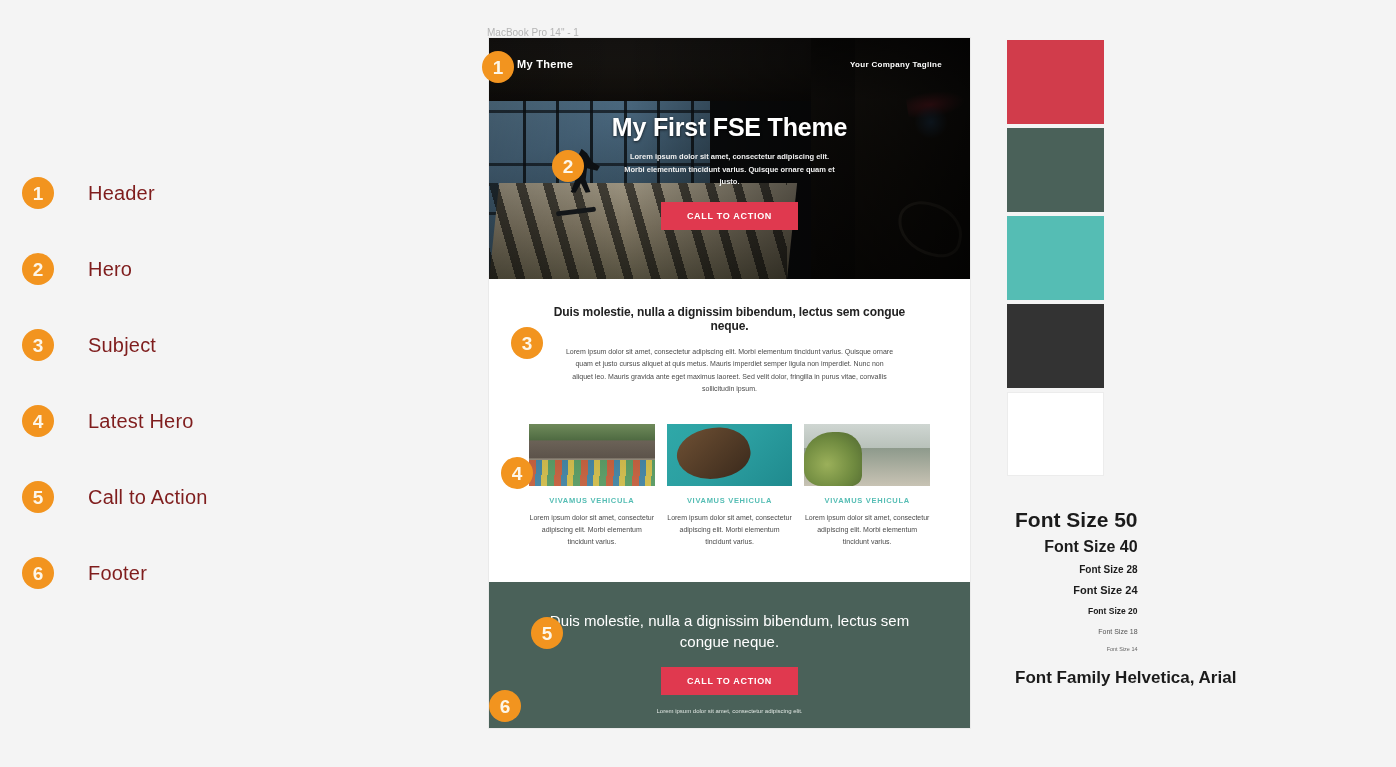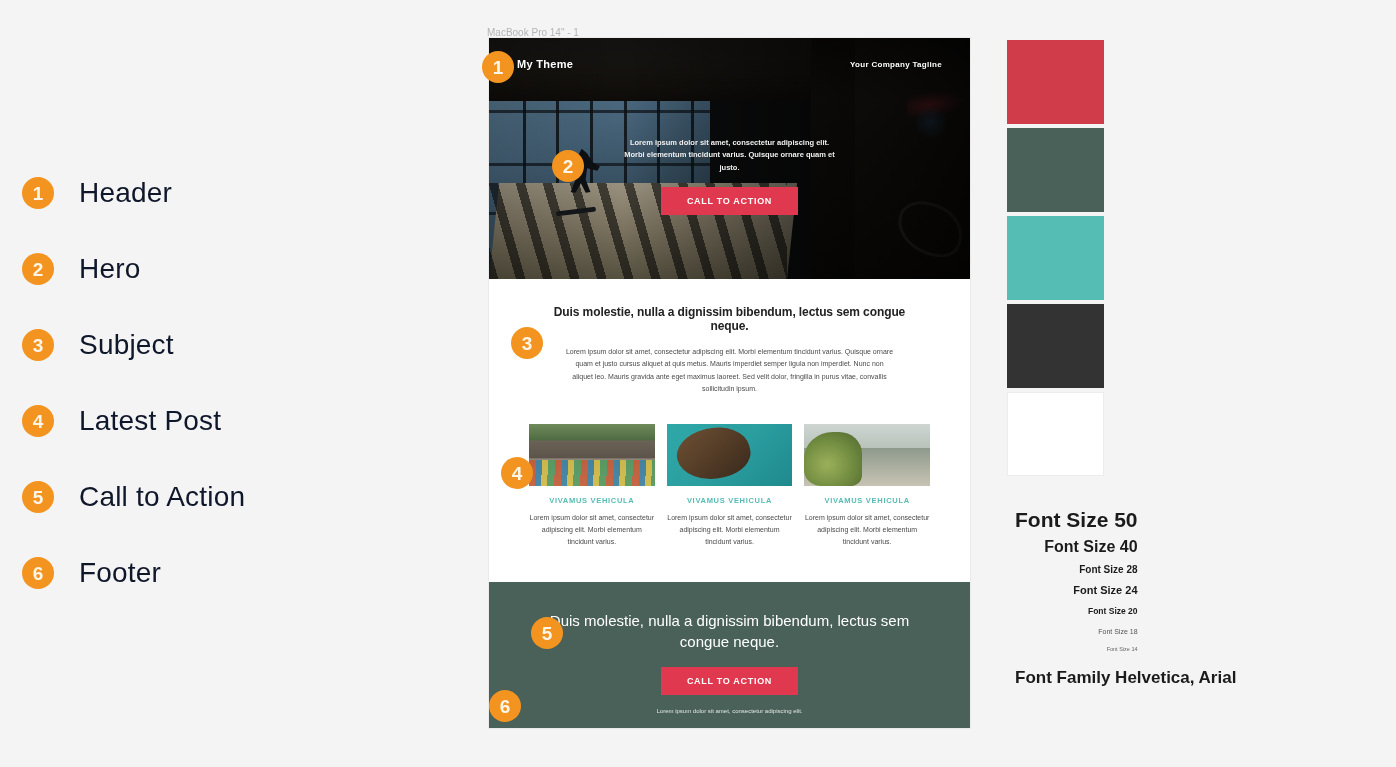--- a/index.html
+++ b/index.html
@@ -30,23 +30,23 @@
     color: #fdf6e8;
     font-weight: bold;
     font-size: 19px;
     display: flex;
     align-items: center;
     justify-content: center;
     flex: none;
     line-height: 1;
   }
   .legend-label {
-    margin-left: 25px;
-    font-size: 28px;
-    color: #0f172a;
+    margin-left: 34px;
+    font-size: 20px;
+    color: #7f1d1d;
     letter-spacing: .2px;
   }
 
   
   #artboard-label {
     position: absolute;
     left: 487px; top: 27px;
     font-size: 10px;
     color: #b4b4b4;
   }
@@ -330,21 +330,21 @@
   <div class="legend-row">
     <span class="badge">2</span>
     <span class="legend-label">Hero</span>
   </div>
   <div class="legend-row">
     <span class="badge">3</span>
     <span class="legend-label">Subject</span>
   </div>
   <div class="legend-row">
     <span class="badge">4</span>
-    <span class="legend-label">Latest Post</span>
+    <span class="legend-label">Latest Hero</span>
   </div>
   <div class="legend-row">
     <span class="badge">5</span>
     <span class="legend-label">Call to Action</span>
   </div>
   <div class="legend-row">
     <span class="badge">6</span>
     <span class="legend-label">Footer</span>
   </div>
 </div>
@@ -378,20 +378,21 @@
       </div>
       <div class="hero-vignette"></div>
     </div>
 
     <div class="site-header">
       <span class="site-title">My Theme</span>
       <span class="site-tagline">Your Company Tagline</span>
     </div>
 
     <div class="hero-content">
+      <div class="hero-title">My First FSE Theme</div>
       <div class="hero-sub">Lorem ipsum dolor sit amet, consectetur adipiscing elit. Morbi elementum tincidunt varius. Quisque ornare quam et justo.</div>
       <button class="cta-button">CALL TO ACTION</button>
     </div>
   </div>
 
   <div class="subject">
     <div class="subject-title">Duis molestie, nulla a dignissim bibendum, lectus sem congue neque.</div>
     <div class="subject-body">Lorem ipsum dolor sit amet, consectetur adipiscing elit. Morbi elementum tincidunt varius. Quisque ornare quam et justo cursus aliquet at quis metus. Mauris imperdiet semper ligula non imperdiet. Nunc non aliquet leo. Mauris gravida ante eget maximus laoreet. Sed velit dolor, fringilla in purus vitae, convallis sollicitudin ipsum.</div>
   </div>
 

